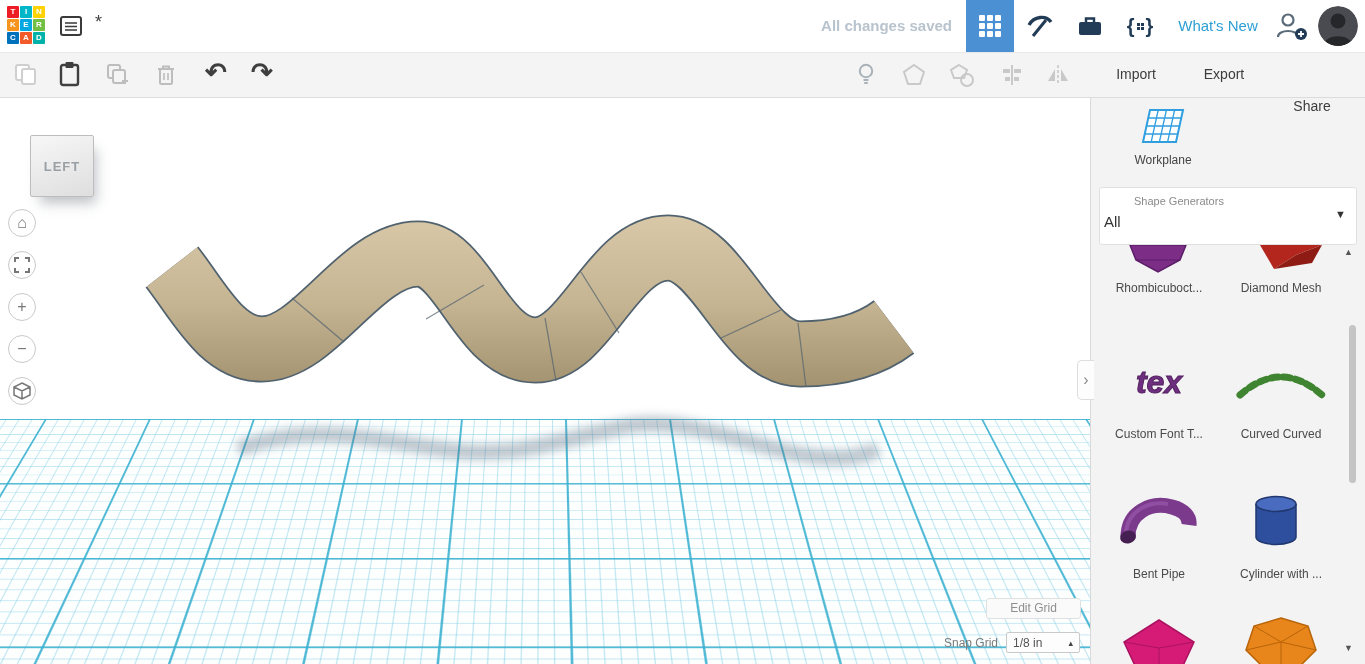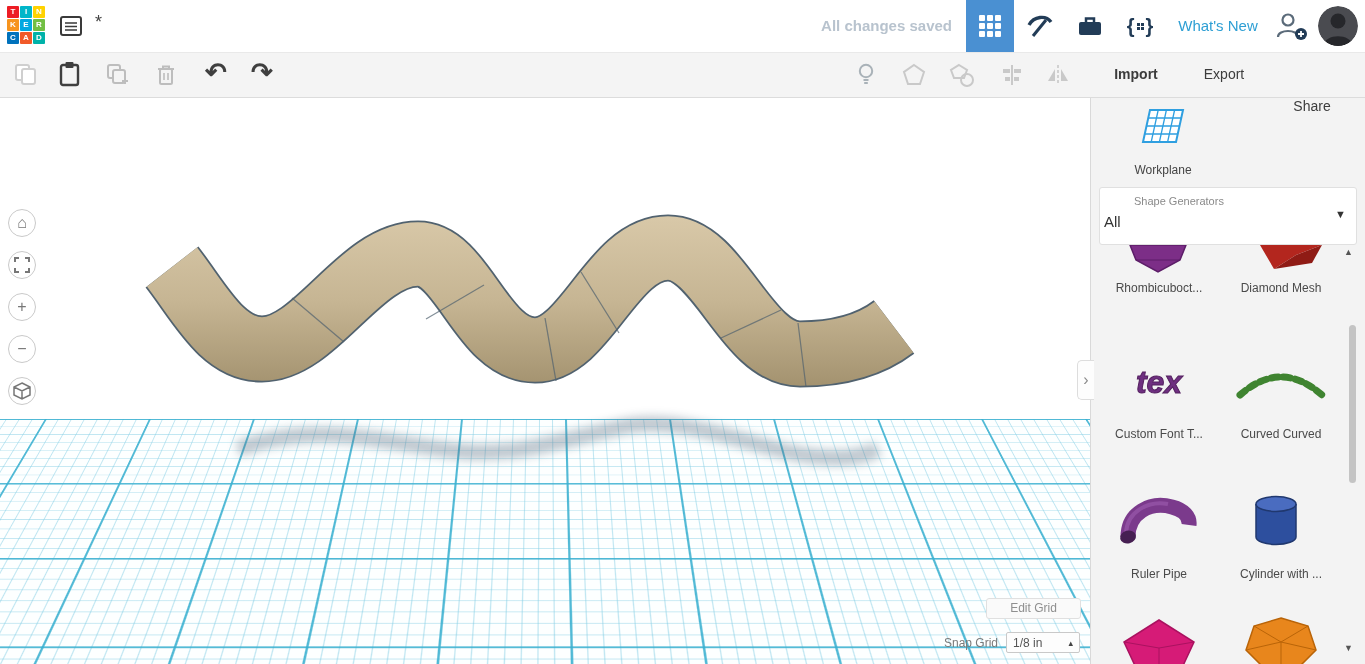--- a/index.html
+++ b/index.html
@@ -53,21 +53,21 @@
   .edit-grid{left:986px;top:501px;width:95px;height:21px;background:#fafafa;border:1px solid #e0e0e0;
      border-radius:3px;color:#8f8f8f;font-size:12px;line-height:19px;text-align:center;}
   .snap-label{left:944px;top:539px;font-size:12px;color:#7a7a7a;}
   .snap-select{left:1006px;top:535px;width:74px;height:21px;background:#fdfdfd;border:1px solid #c9c9c9;
      border-radius:2px;font-size:12px;color:#555;display:flex;align-items:center;padding:0 6px;box-sizing:border-box;justify-content:space-between;}
   .snap-caret{font-size:9px;color:#444;}
 
   
   .panel{position:absolute;left:1090px;top:97px;width:275px;height:567px;background:#f3f3f3;
      border-left:1px solid #d9d9d9;box-sizing:border-box;overflow:hidden;z-index:20;}
-  .tool-tile{position:absolute;width:120px;display:flex;flex-direction:column;align-items:center;gap:18px;}
+  .tool-tile{position:absolute;width:120px;display:flex;flex-direction:column;align-items:center;gap:8px;}
   .tool-label{font-size:12px;color:#444;}
   .gen-box{left:8px;top:90px;width:256px;height:56px;background:#fff;border:1px solid #e0e0e0;border-radius:3px;}
   .gen-label{position:absolute;left:10px;top:7px;font-size:11px;color:#8a8a8a;margin-left:24px;}
   .gen-value{position:absolute;left:4px;top:25px;font-size:15px;color:#333;}
   .gen-caret{position:absolute;right:10px;top:20px;font-size:11px;color:#333;}
   .shape-tile{position:absolute;width:120px;display:flex;justify-content:center;}
   .shape-label{position:absolute;width:120px;text-align:center;font-size:12px;color:#4a4a4a;}
   .scroll-thumb{left:258px;top:228px;width:7px;height:158px;background:#c4c4c4;border-radius:4px;}
   .scroll-arrow{font-size:9px;color:#555;line-height:10px;}
 
@@ -222,21 +222,21 @@
     </svg>
   </button>
   <button class="tb-icon" style="left:1044px;top:9px;">
     <svg width="26" height="24">
       <path d="M13 2 v20" stroke="#c9c9c9" stroke-width="1.6" stroke-dasharray="3 2"></path>
       <polygon points="10,6 10,18 3,18" fill="#c9c9c9"></polygon>
       <polygon points="16,6 16,18 23,18" fill="#c9c9c9"></polygon>
     </svg>
   </button>
 
-  <button class="tb-text" style="left:1100px;font-weight:bold;">Import</button>
+  <button class="tb-text" style="left:1100px;">Import</button>
   <button class="tb-text" style="left:1188px;">Export</button>
   <button class="tb-text" style="left:1276px;margin-top:32px;">Share</button>
 </div>
 
 <div class="canvas">
   <div class="workplane"></div>
 
   <svg class="scene" width="1090" height="567" viewBox="0 0 1090 567">
     <defs>
       <linearGradient id="tg" x1="0" y1="120" x2="0" y2="290" gradientUnits="userSpaceOnUse">
@@ -256,20 +256,23 @@
         <path d="M 292 201 L 344 245"></path>
         <path d="M 426 222 L 484 188"></path>
         <path d="M 545 221 L 556 284"></path>
         <path d="M 581 175 L 619 236"></path>
         <path d="M 721 241 L 781 213"></path>
         <path d="M 798 226 L 806 290"></path>
       </g>
     </g>
   </svg>
 
+  <div class="a viewcube">
+    <span>LEFT</span>
+  </div>
 
   <button class="nav-btn" style="top:112px;">
     <span>⌂</span>
   </button>
   <button class="nav-btn" style="top:154px;">
     <svg width="16" height="16">
       <path d="M1 5 V1 H5 M11 1 H15 V5 M15 11 V15 H11 M5 15 H1 V11" fill="none" stroke="#777" stroke-width="2"></path>
     </svg>
   </button>
   <button class="nav-btn" style="top:196px;">
@@ -341,21 +344,21 @@
       <path d="M22 46 C 23 25 44 13 64 17" stroke="#9a58ab" stroke-width="4" fill="none" opacity="0.7"></path>
       <ellipse cx="24" cy="50" rx="8" ry="6.5" fill="#461f52" transform="rotate(-14 24 50)"></ellipse>
     </svg>
   </div>
   <div class="shape-tile" style="left:130px;top:390px;">
     <svg width="110" height="64">
       <path d="M30 17 V50 A20 7.5 0 0 0 70 50 V17" fill="#2d4f9e" stroke="#20386f" stroke-width="1.5"></path>
       <ellipse cx="50" cy="17" rx="20" ry="7.5" fill="#4a6cc0" stroke="#20386f" stroke-width="1.5"></ellipse>
     </svg>
   </div>
-  <div class="shape-label" style="left:8px;top:470px;">Ruler Pipe</div>
+  <div class="shape-label" style="left:8px;top:470px;">Bent Pipe</div>
   <div class="shape-label" style="left:130px;top:470px;">Cylinder with ...</div>
 
   <div class="shape-tile" style="left:8px;top:515px;">
     <svg width="110" height="64">
       <polygon points="55,8 90,30 77,58 33,58 20,30" fill="#d61b77" stroke="#aa1260" stroke-width="1.5"></polygon>
       <path d="M20 30 L55 36 L90 30 M55 36 L55 58" stroke="#aa1260" stroke-width="1" fill="none"></path>
     </svg>
   </div>
   <div class="shape-tile" style="left:130px;top:515px;">
     <svg width="110" height="64">

